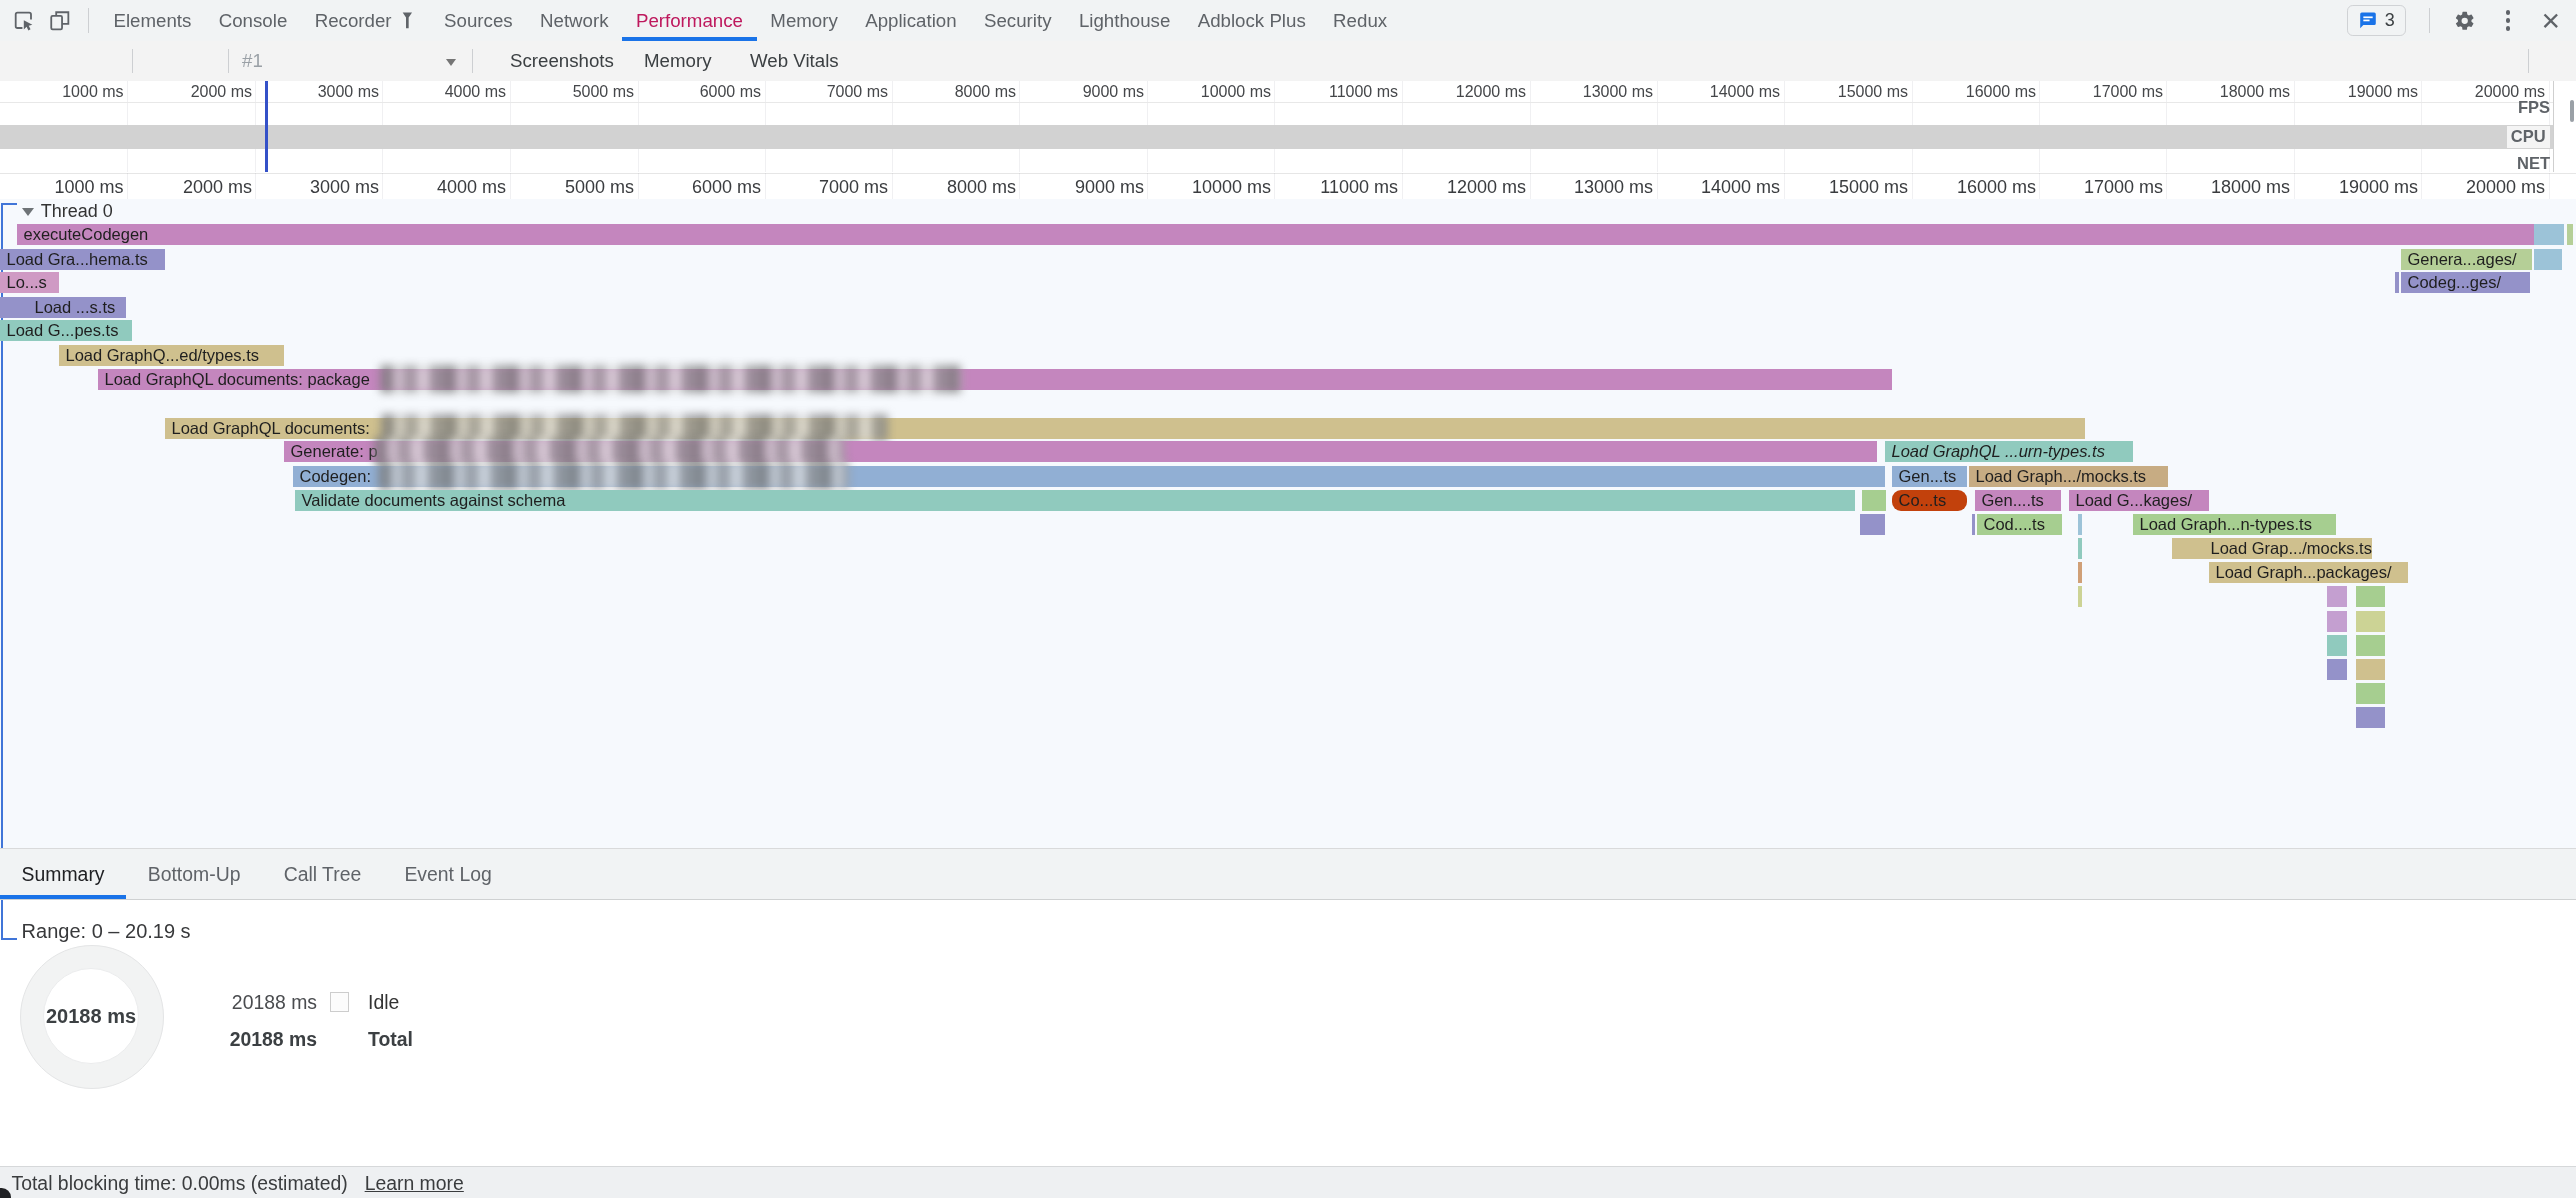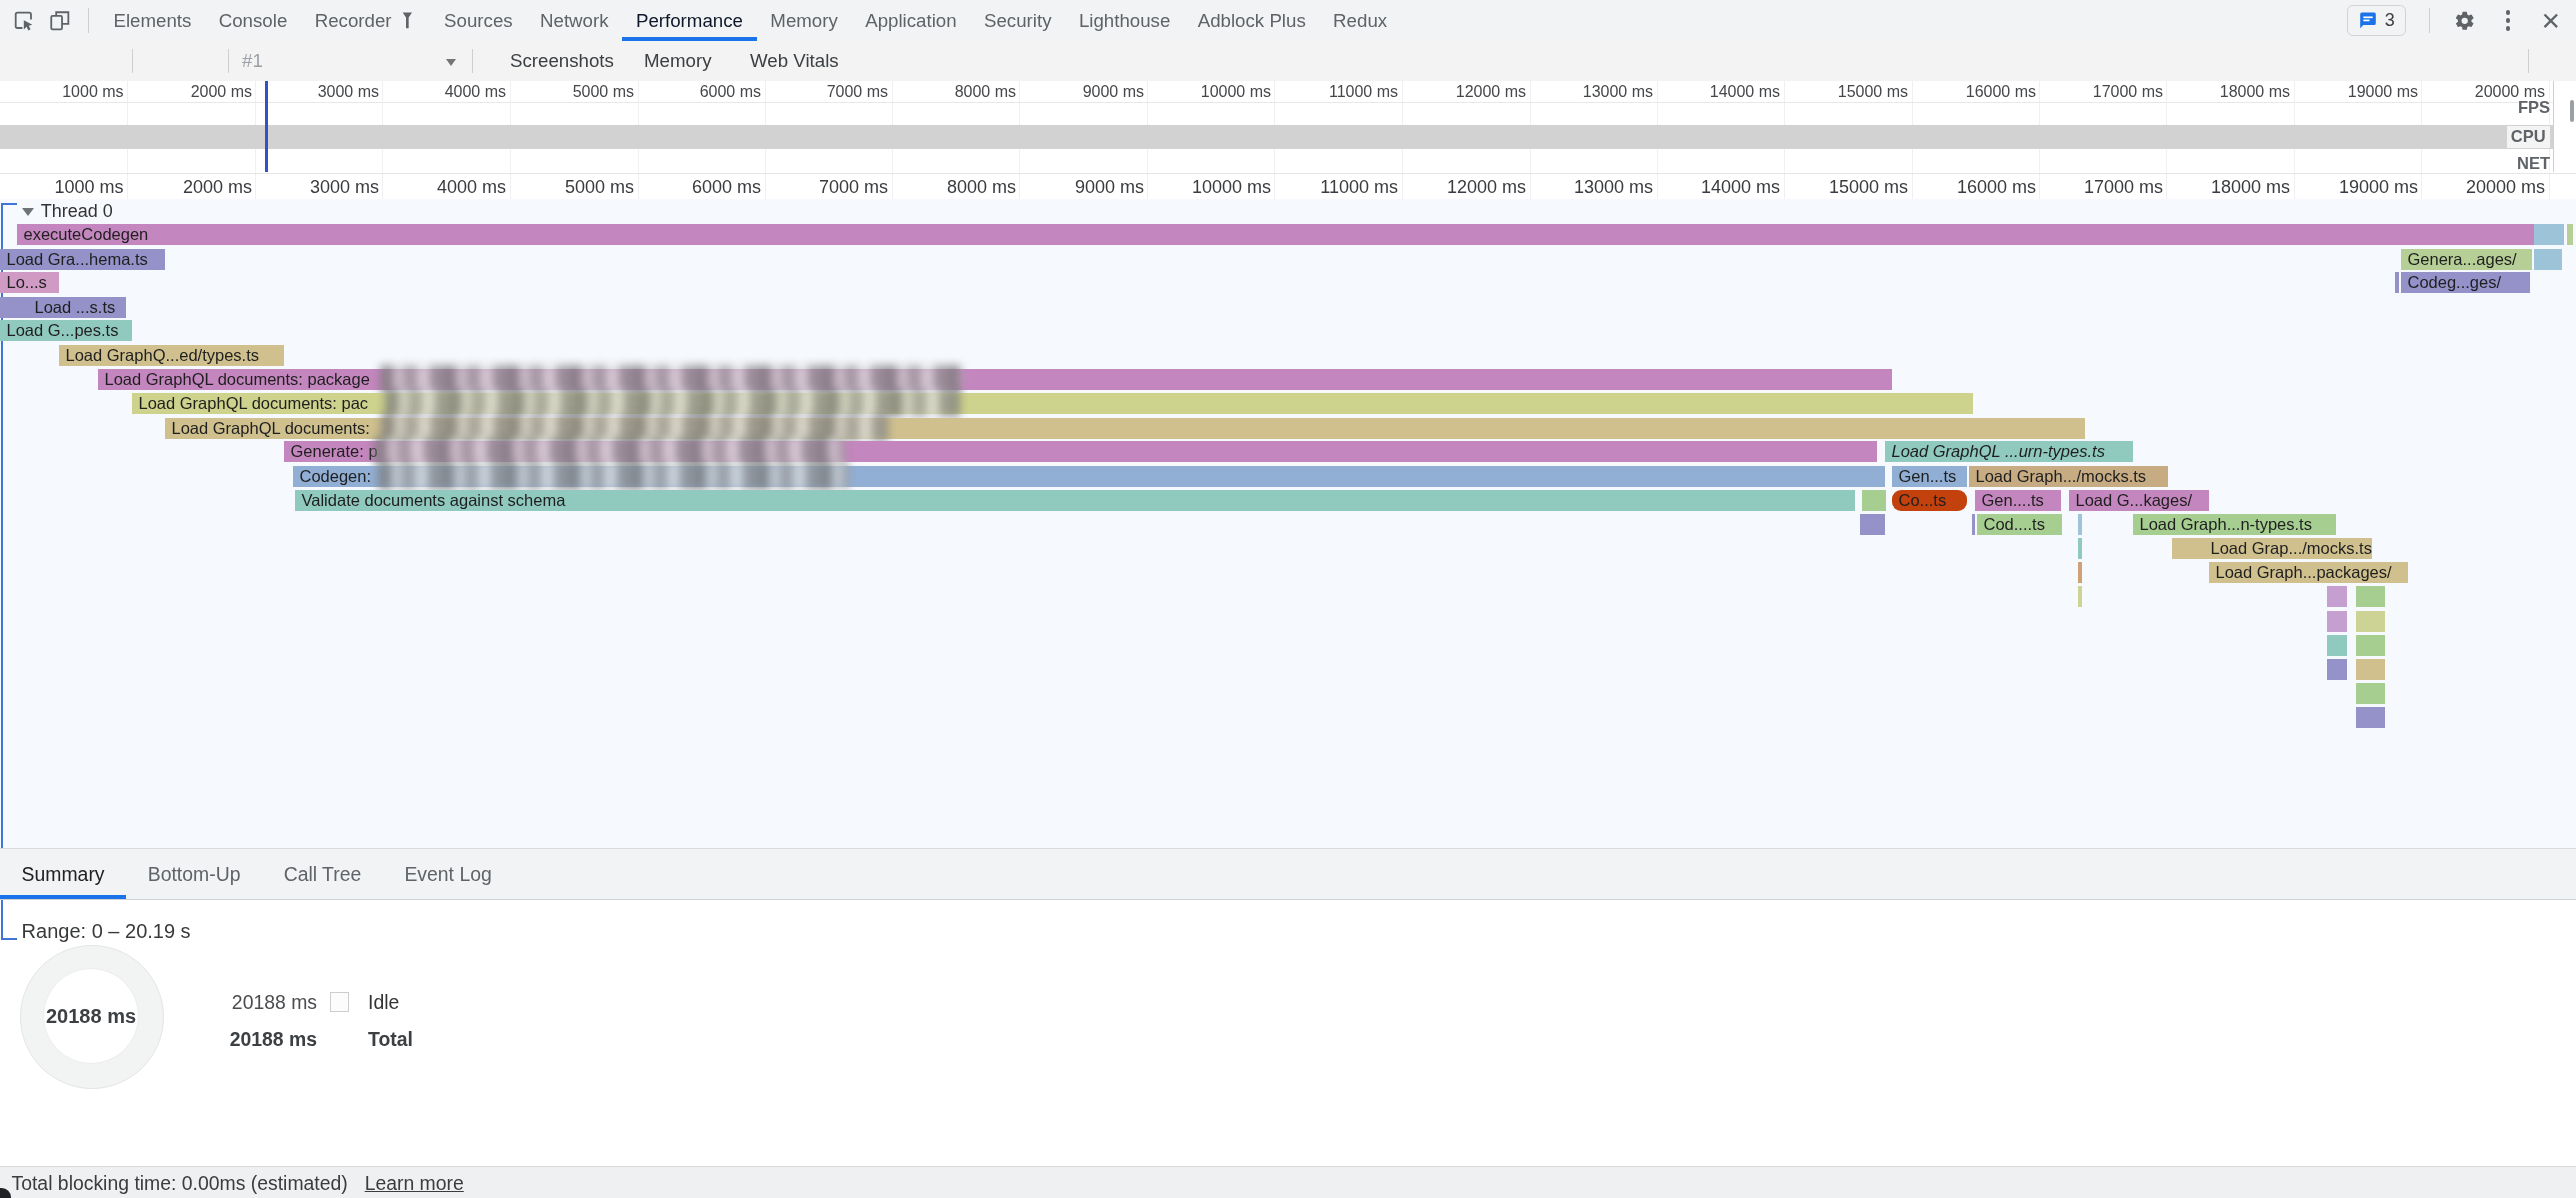--- a/index.html
+++ b/index.html
@@ -7,21 +7,21 @@
        font-family:"Liberation Sans",sans-serif;color:#202124;overflow:hidden;}
   
   .topbar{position:absolute;left:0;top:0;width:2576px;height:41px;background:#f1f3f4;
           border-bottom:0.7px solid #d5d7d9;display:flex;align-items:stretch;}
   .tb-icons{display:flex;align-items:center;gap:11.5px;padding-left:11.5px;}
   .icon-btn{width:24.4px;height:24.4px;display:flex;align-items:center;justify-content:center;background:none;border:none;padding:0;}
   .icon-btn svg{width:21.6px;height:21.6px;}
   .vdiv{width:0.7px;height:24.4px;background:#cdcfd2;margin:0 4.3px;}
   .tabs{display:flex;margin-left:7.2px;}
   .tab{display:inline-flex;align-items:center;gap:6.5px;padding:0 13.7px;font-size:18.7px;color:#5f6368;position:relative;cursor:default;}
-  .tab.active{color:#0f172a;}
+  .tab.active{color:#be185d;}
   .tab.active::after{content:'';position:absolute;left:0;right:0;bottom:0;height:4.3px;background:#1a73e8;}
   .tb-right{margin-left:auto;display:flex;align-items:center;gap:18.7px;padding-right:13px;}
   .issues-chip{display:inline-flex;align-items:center;gap:7.2px;border:0.7px solid #d0d2d5;border-radius:5.8px;
                padding:4.3px 10px;background:#f1f3f4;font-size:18px;color:#3c4043;}
   .issues-chip svg{width:20px;height:18.7px;}
   .kebab{display:flex;flex-direction:column;gap:3.6px;align-items:center;}
   .kebab i{width:4.3px;height:4.3px;border-radius:50%;background:#5f6368;}
   
   .toolbar{position:absolute;left:0;top:41px;width:2576px;height:40px;background:#f3f3f3;border-bottom:0.7px solid #c9cbcd;}
   .toolbar .vdiv{position:absolute;top:8px;}
@@ -359,24 +359,20 @@
       <div class="bar" style="left: 0px; width: 132px; top: 121px; background: rgb(144, 202, 190);">
         <span>Load G...pes.ts</span>
       </div>
       <div class="bar" style="left: 59px; width: 225px; top: 146px; background: rgb(207, 192, 142);">
         <span>Load GraphQ...ed/types.ts</span>
       </div>
       <div class="bar" style="left: 98px; width: 1794px; top: 170px; background: rgb(196, 134, 190);">
         <span>Load GraphQL documents: package</span>
         <div class="blur-strip" style="left: 282px; width: 582px;"></div>
       </div>
-      <div class="bar" style="left: 132px; width: 1841px; top: 194px; background: rgb(205, 210, 140);">
-        <span>Load GraphQL documents: pac</span>
-        <div class="blur-strip" style="left: 253px; width: 575px;"></div>
-      </div>
       <div class="bar" style="left: 165px; width: 1920px; top: 219px; background: rgb(207, 192, 142);">
         <span>Load GraphQL documents:</span>
         <div class="blur-strip" style="left: 216px; width: 507px;"></div>
       </div>
       <div class="bar" style="left: 284px; width: 1593px; top: 242px; background: rgb(196, 134, 190);">
         <span>Generate: p</span>
         <div class="blur-strip" style="left: 90px; width: 471px;"></div>
       </div>
       <div class="bar" style="left: 1885px; width: 248px; top: 242px; background: rgb(144, 202, 190); font-style: italic;">
         <span>Load GraphQL ...urn-types.ts</span>

